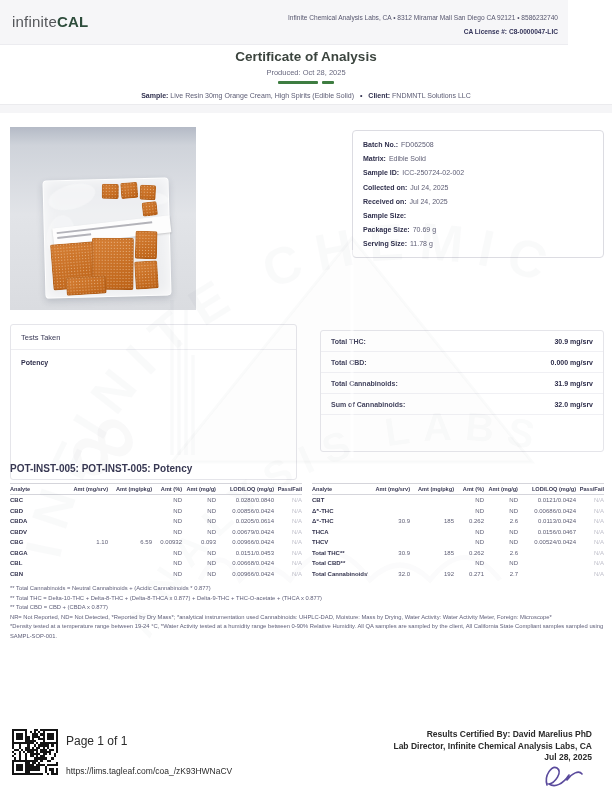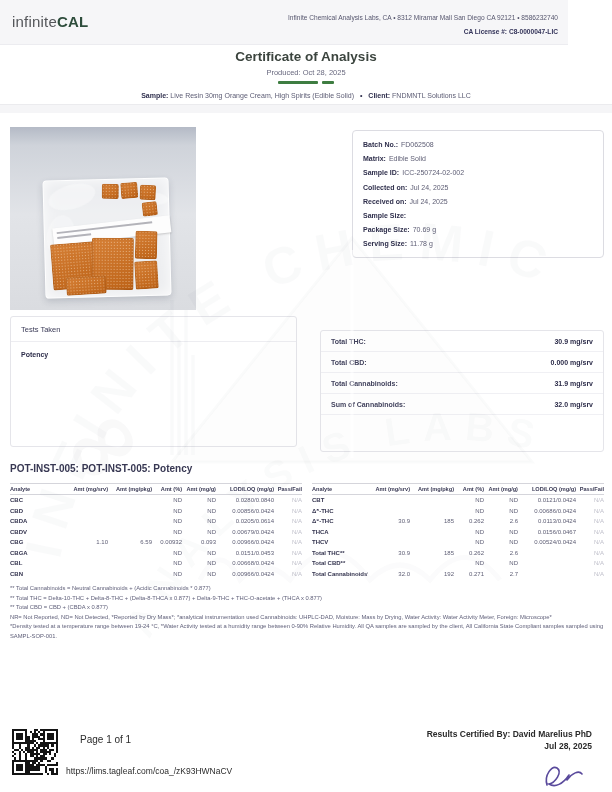--- a/index.html
+++ b/index.html
@@ -47,21 +47,21 @@
   .bag-label i{position:absolute;display:block;height:1.6px;background:#9a9aa2;opacity:.75;}
 
   
   .batch-box{position:absolute;left:352px;top:130px;width:252px;height:128px;border:1px solid #dcdce2;border-radius:4px;background:rgba(255,255,255,.6);padding:7px 10px;}
   .batch-row{font-size:7px;line-height:14.2px;color:var(--ink);white-space:nowrap;}
   .batch-row .lbl{font-weight:700;color:#2f2f4c;margin-right:3px;}
 
   
   .panel{position:absolute;border:1px solid #e5e5ea;border-radius:3px;background:rgba(255,255,255,.5);}
   .panel-header{font-size:7.5px;color:#3b3b57;padding:8px 10px 7px;border-bottom:1px solid #ededf1;}
-  .tests-box{left:10px;top:316px;width:287px;height:131px;}
+  .tests-box{left:10px;top:324px;width:287px;height:156px;}
   .tests-item{font-size:7px;font-weight:700;color:#2d2d4a;padding:9px 10px;}
   .overview-box{left:320px;top:330px;width:284px;height:122px;}
   .ov-row{display:flex;justify-content:space-between;align-items:center;height:21px;padding:0 10px;border-bottom:1px solid #f0f0f4;}
   .ov-row .lbl{font-size:7px;font-weight:700;color:#44445f;}
   .ov-row .val{font-size:7px;font-weight:700;color:#2d2d4a;}
 
   
   .section-title{position:absolute;left:10px;top:463px;font-size:10px;font-weight:700;color:#383853;}
   .tables{position:absolute;left:10px;top:483px;width:594px;display:flex;gap:10px;}
   .ptable{width:292px;}
@@ -75,21 +75,21 @@
   .pcell.c4{width:34px;} .pcell.c5{width:58px;} .pcell.c6{width:28px;color:var(--ink-light);}
   .prow.head .pcell.c6{color:#3a3a55;}
 
   
   .footnotes{position:absolute;left:10px;top:584px;width:594px;}
   .footnote{font-size:5.8px;line-height:9.6px;color:#60607a;}
 
   
   .qr{position:absolute;left:12px;top:729px;width:46px;height:46px;display:grid;grid-template-columns:repeat(21,1fr);grid-template-rows:repeat(21,1fr);background:#fff;}
   .qr i{display:block;} .qr i.on{background:#141414;}
-  .page-num{position:absolute;left:80px;top:734px;font-size:10px;color:#2b2b2b;}
+  .page-num{position:absolute;left:66px;top:734px;font-size:12px;color:#2b2b2b;}
   .coa-url{position:absolute;left:66px;top:766px;font-size:8.5px;color:#2b2b2b;text-decoration:none;}
   .cert-block{position:absolute;right:20px;top:729px;text-align:right;font-size:8.5px;font-weight:700;color:#2a2a2a;line-height:11.5px;}
   .signature{position:absolute;right:26px;top:762px;}
 
   
   .watermark{position:absolute;left:0;top:0;width:612px;height:792px;pointer-events:none;z-index:30;}
 </style>
 </head>
 <body>
 
@@ -797,20 +797,21 @@
       <i class="on"></i>
       <i></i>
       <i class="on"></i>
       <i class="on"></i>
       <i class="on"></i>
     </div>
   <div class="page-num">Page 1 of 1</div>
   <a class="coa-url" href="#">https://lims.tagleaf.com/coa_/zK93HWNaCV</a>
   <div class="cert-block">
     <div>Results Certified By: David Marelius PhD</div>
+    <div>Lab Director, Infinite Chemical Analysis Labs, CA</div>
     <div>Jul 28, 2025</div>
   </div>
   <svg class="signature" width="44" height="28" viewBox="0 0 44 28">
     <path d="M5 23 C2 13 10 3 15 6 C21 10 13 21 7 22 C13 26 21 22 27 13 M25 18 C30 11 37 8 40 12" fill="none" stroke="#5a4a9c" stroke-width="1.6" stroke-linecap="round"></path>
   </svg>
 
   <svg class="watermark" viewBox="0 0 612 792">
     <defs>
       <path id="arcOuter" d="M 60 560 A 360 360 0 0 1 560 290"></path>
       <path id="arcInner" d="M 150 640 A 330 330 0 0 1 590 470"></path>

